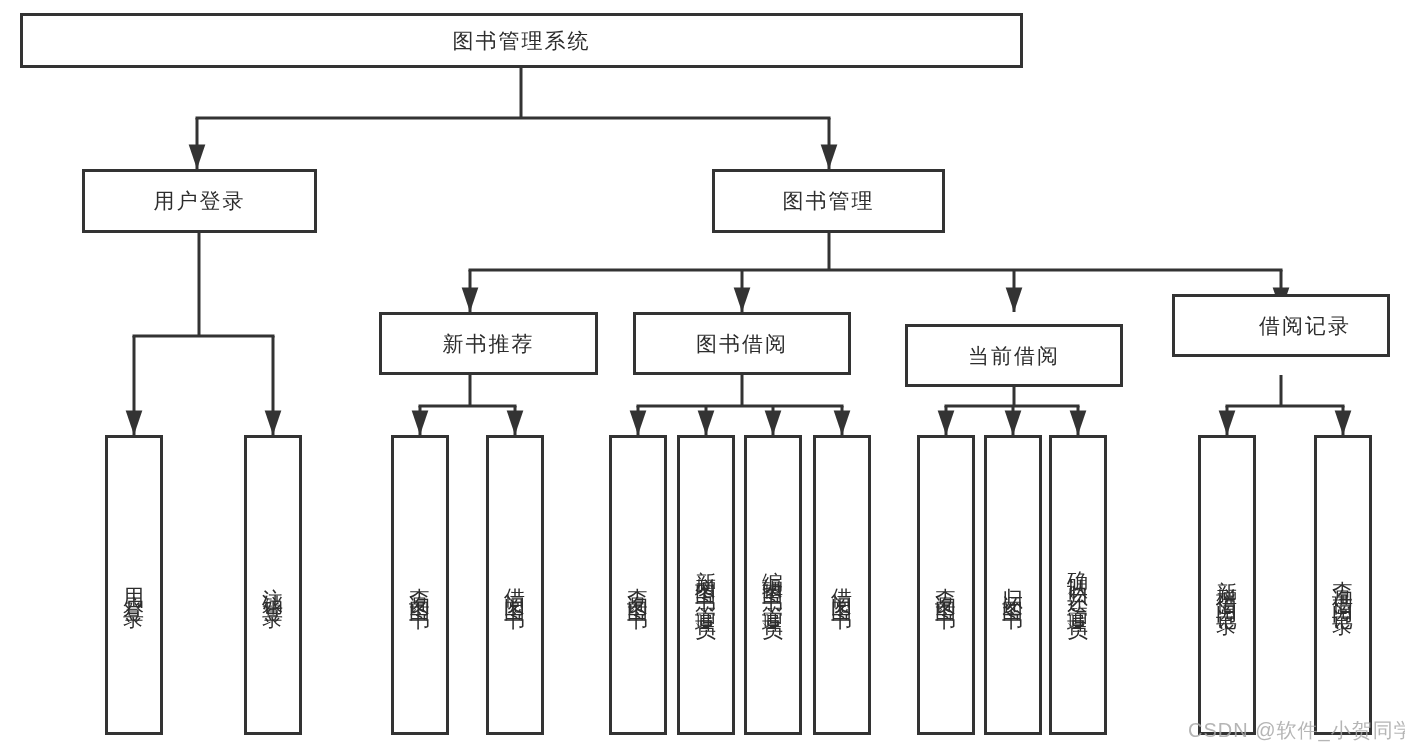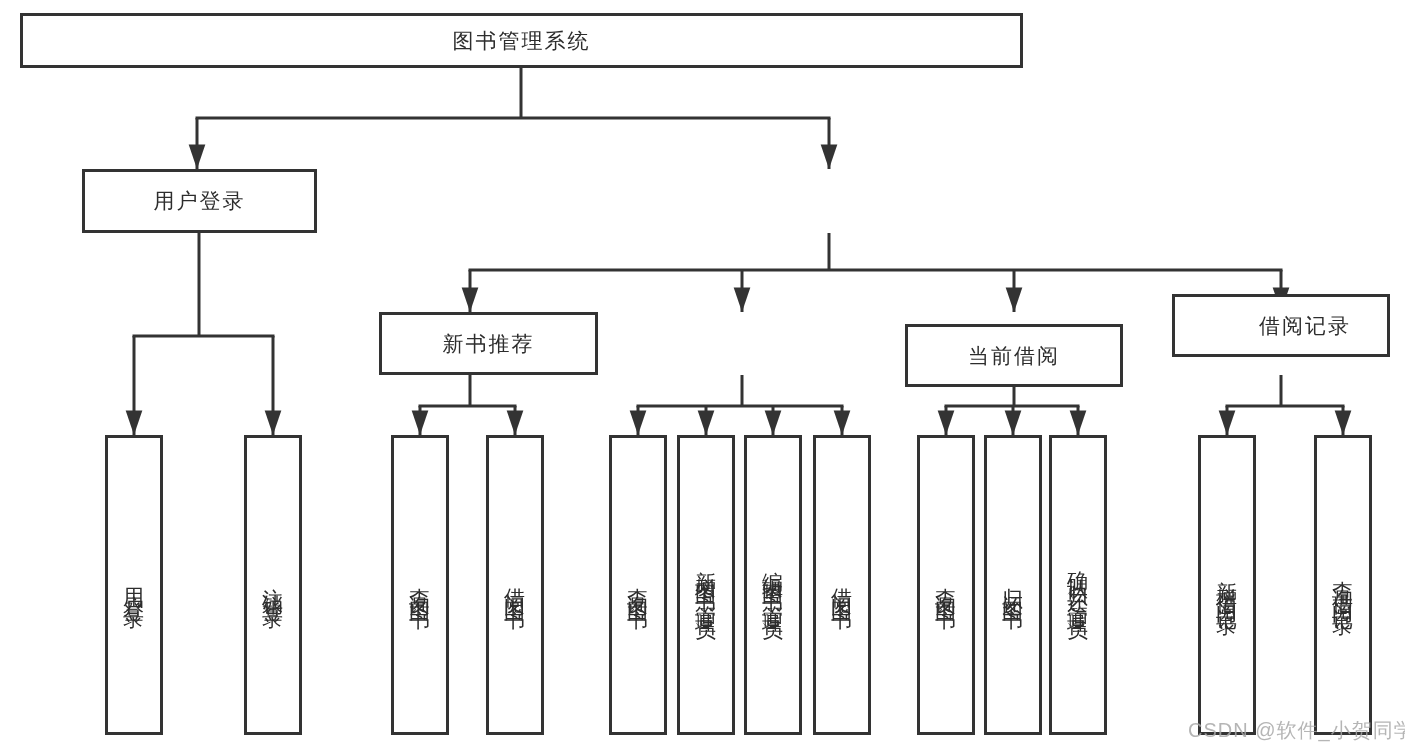--- a/index.html
+++ b/index.html
@@ -134,22 +134,24 @@
       <path d="M1281,375 V406"></path>
       <path d="M1225.5,406 H1344.5"></path>
       <path d="M1227,406 V435" marker-end="url(#ah)"></path>
       <path d="M1343,406 V435" marker-end="url(#ah)"></path>
     </g>
   </svg>
 
   <div id="n-root" class="node">图书管理系统</div>
 
   <div id="n-login" class="node">用户登录</div>
+  <div id="n-mgmt" class="node">图书管理</div>
 
   <div id="n-m0" class="node">新书推荐</div>
+  <div id="n-m1" class="node">图书借阅</div>
   <div id="n-m2" class="node">当前借阅</div>
   <div id="n-m3" class="node">借阅记录</div>
 
   <div id="l0" class="leaf">用户登录</div>
   <div id="l1" class="leaf">注销登录</div>
 
   <div id="l2" class="leaf">查询图书</div>
   <div id="l3" class="leaf">借阅图书</div>
 
   <div id="l4" class="leaf">查询图书</div>

